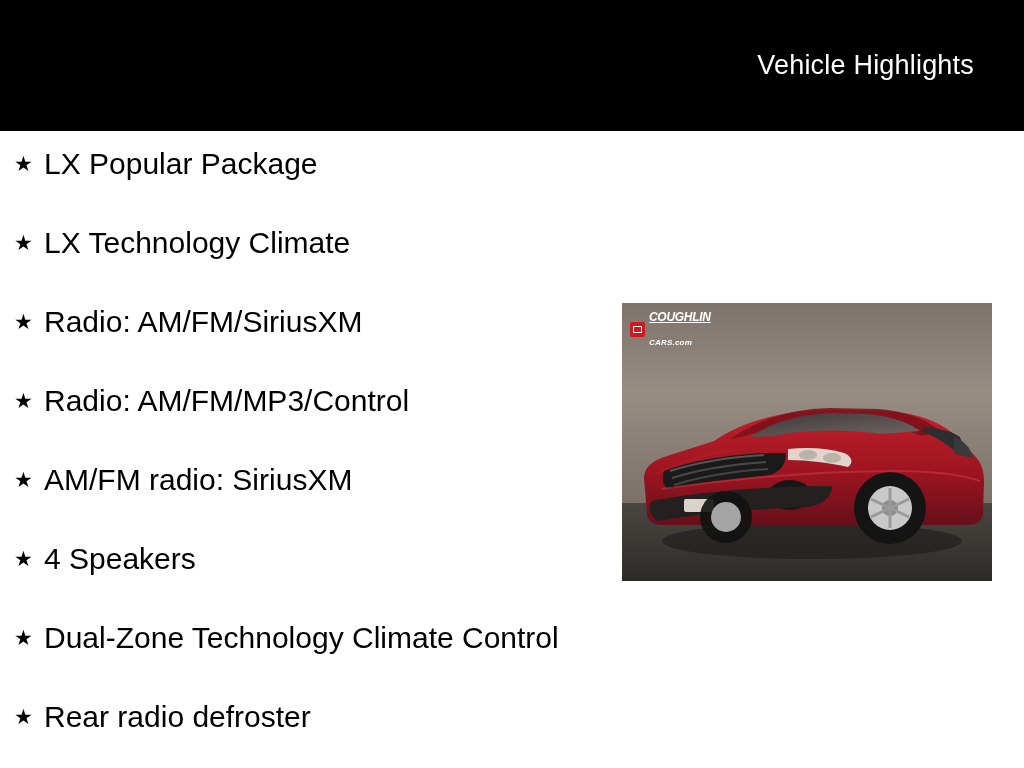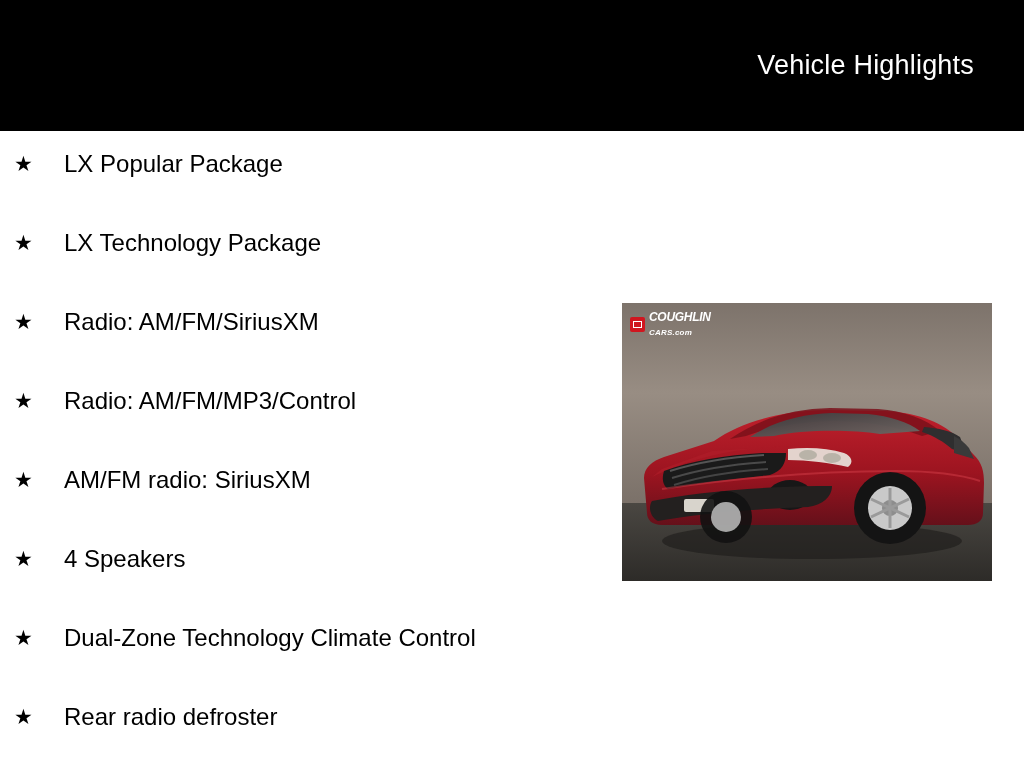--- a/index.html
+++ b/index.html
@@ -63,25 +63,24 @@
   }
   .feature-bullet {
     width: 30px;
     flex: 0 0 30px;
     font-size: 21px;
     line-height: 39px;
     color: #000000;
     text-align: left;
   }
   .feature-label {
-    font-size: 24px;
+    font-size: 30px;
     line-height: 39px;
     color: #000000;
     white-space: nowrap;
-    margin-left: 20px;
   }
   .vehicle-photo {
     position: absolute;
     left: 622px;
     top: 172px;
     width: 370px;
     height: 278px;
     overflow: hidden;
     background: #8b8179;
   }
@@ -119,49 +118,50 @@
     display: flex;
     flex-direction: column;
     line-height: 1;
   }
   .photo-logo-top {
     font-size: 12px;
     font-weight: bold;
     font-style: italic;
     color: #ffffff;
     letter-spacing: -0.3px;
+    text-decoration: underline;
   }
   .photo-logo-bottom {
     font-size: 8px;
     font-weight: bold;
     font-style: italic;
     color: #ffffff;
     letter-spacing: 0.2px;
-    margin-top: 6px;
+    margin-top: 16px;
   }
 </style>
 </head>
 <body>
 
 <div class="page">
 
   <div class="header-bar">
     <div class="header-title">Vehicle Highlights</div>
   </div>
 
   <div class="content">
 
     <ul class="features">
       <li class="feature-item">
         <span class="feature-bullet">★</span>
         <span class="feature-label">LX Popular Package</span>
       </li>
       <li class="feature-item">
         <span class="feature-bullet">★</span>
-        <span class="feature-label">LX Technology Package</span>
+        <span class="feature-label">LX Technology Climate</span>
       </li>
       <li class="feature-item">
         <span class="feature-bullet">★</span>
         <span class="feature-label">Radio: AM/FM/SiriusXM</span>
       </li>
       <li class="feature-item">
         <span class="feature-bullet">★</span>
         <span class="feature-label">Radio: AM/FM/MP3/Control</span>
       </li>
       <li class="feature-item">

